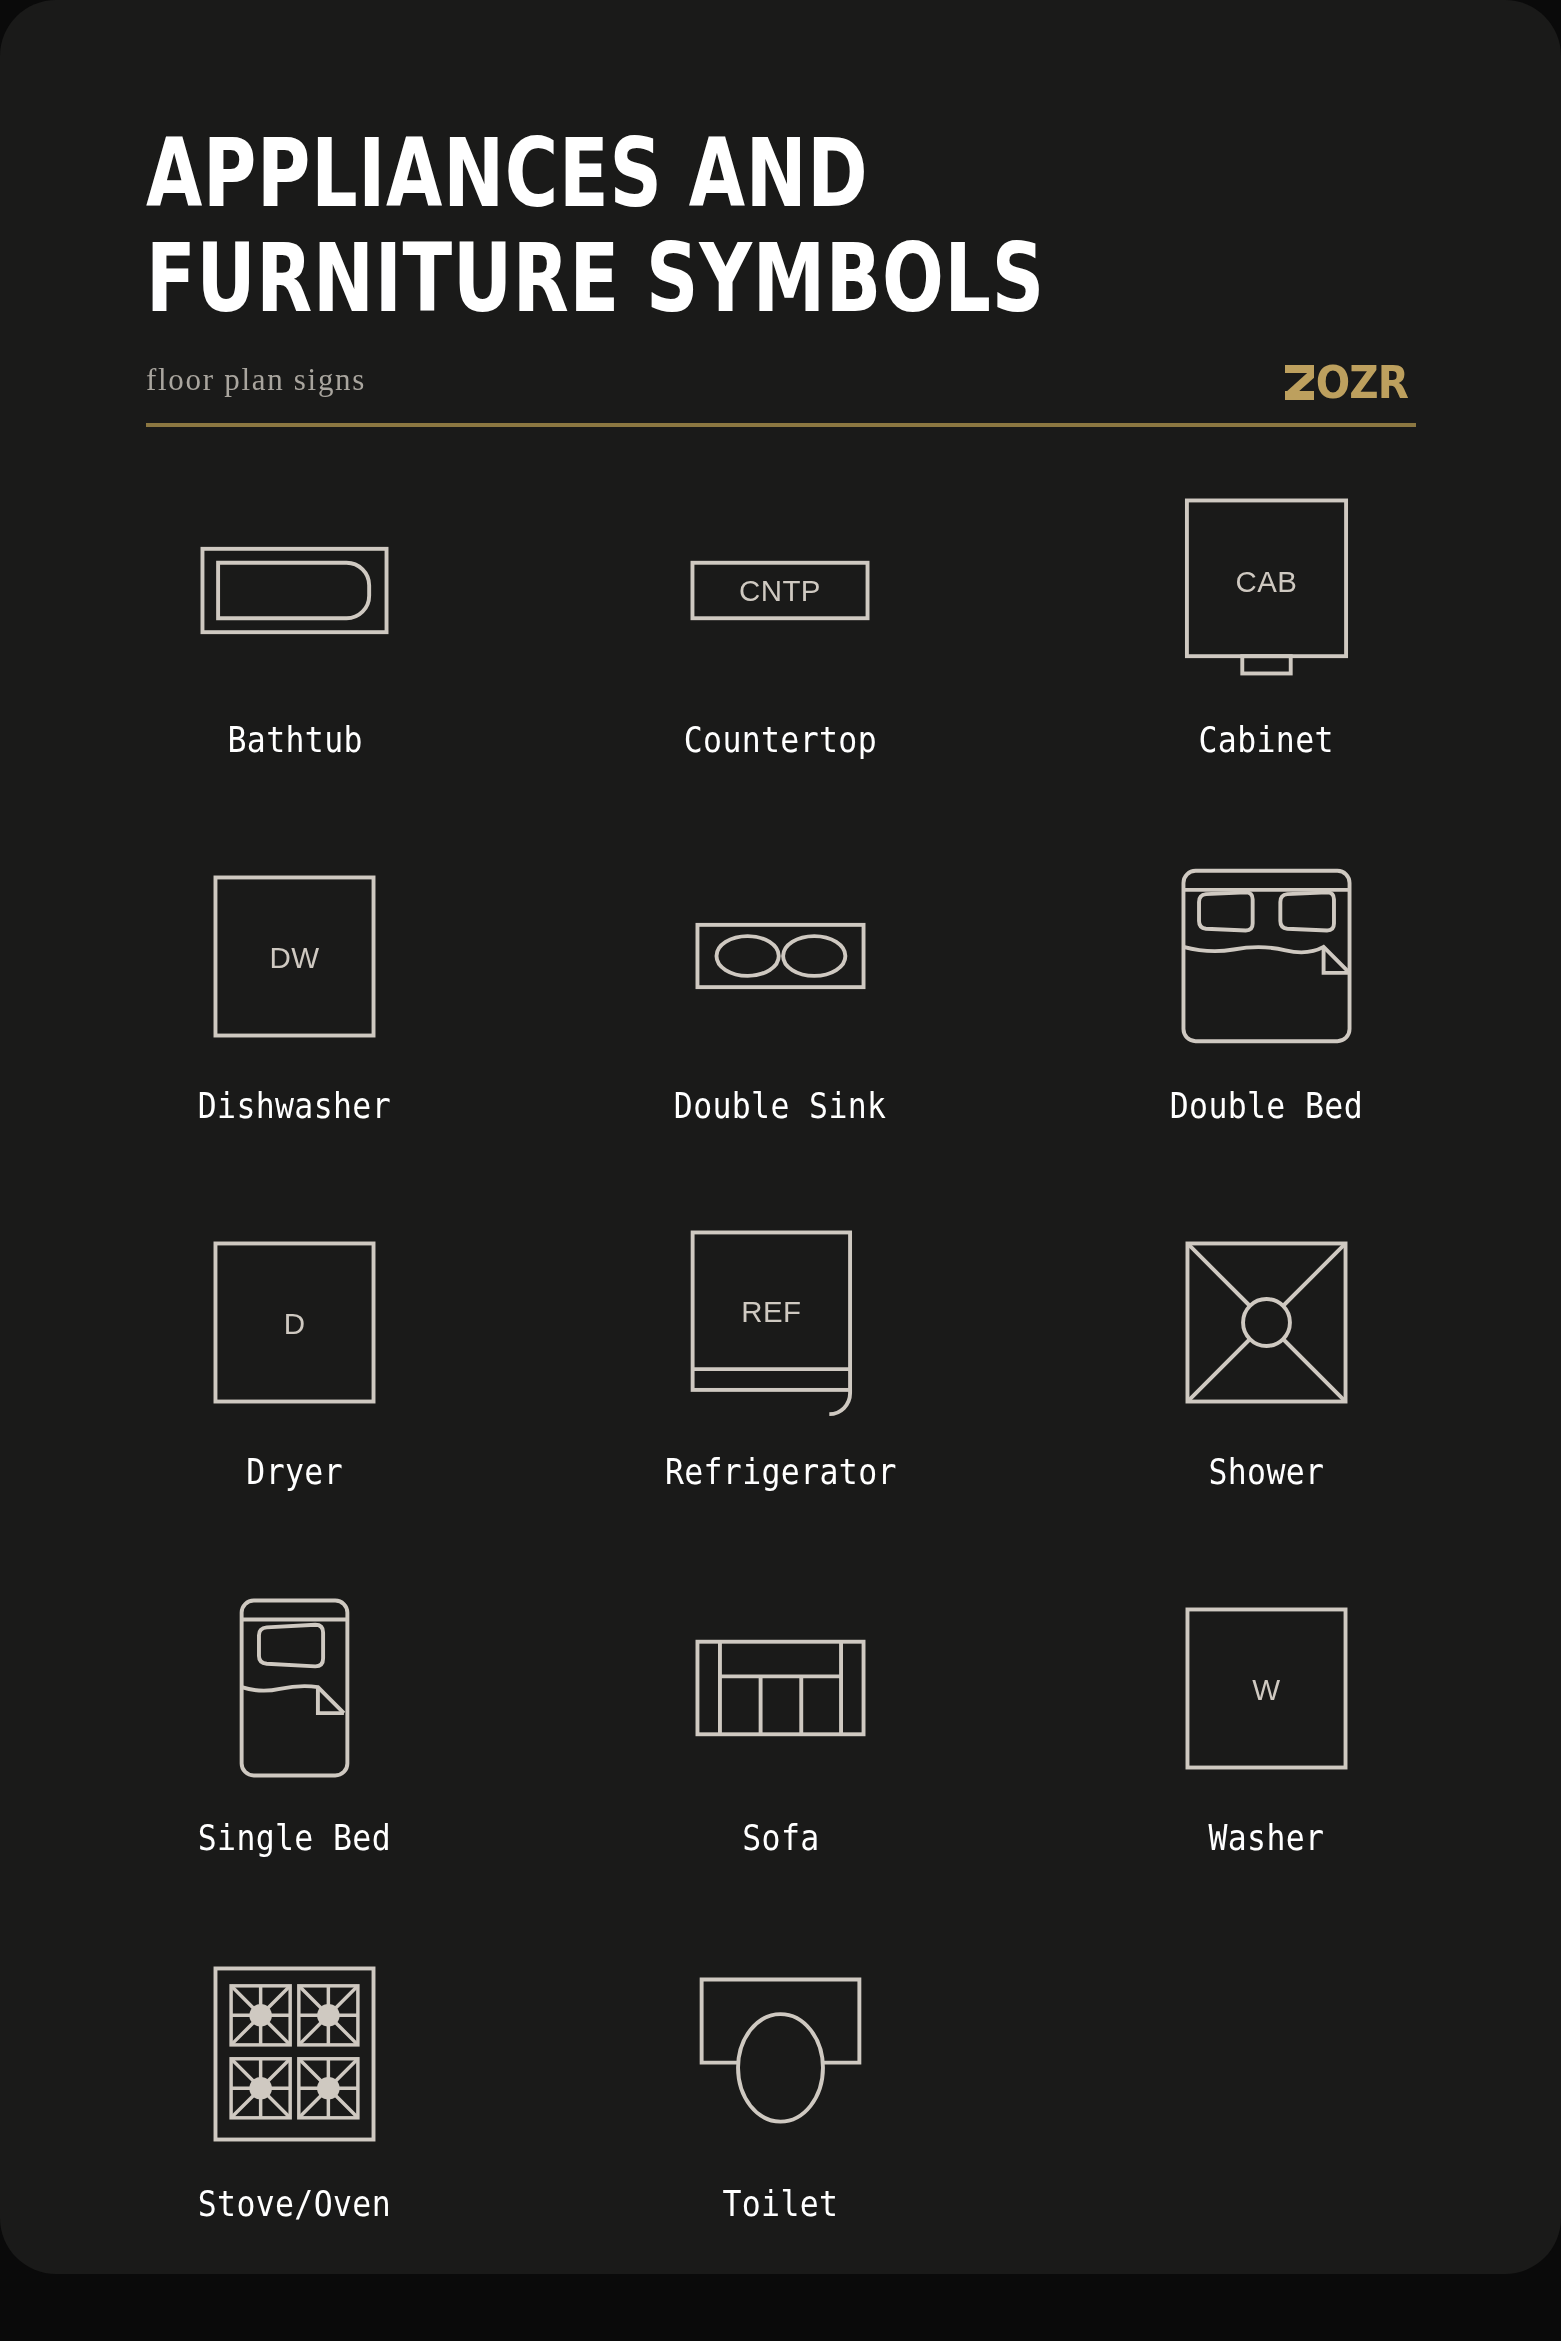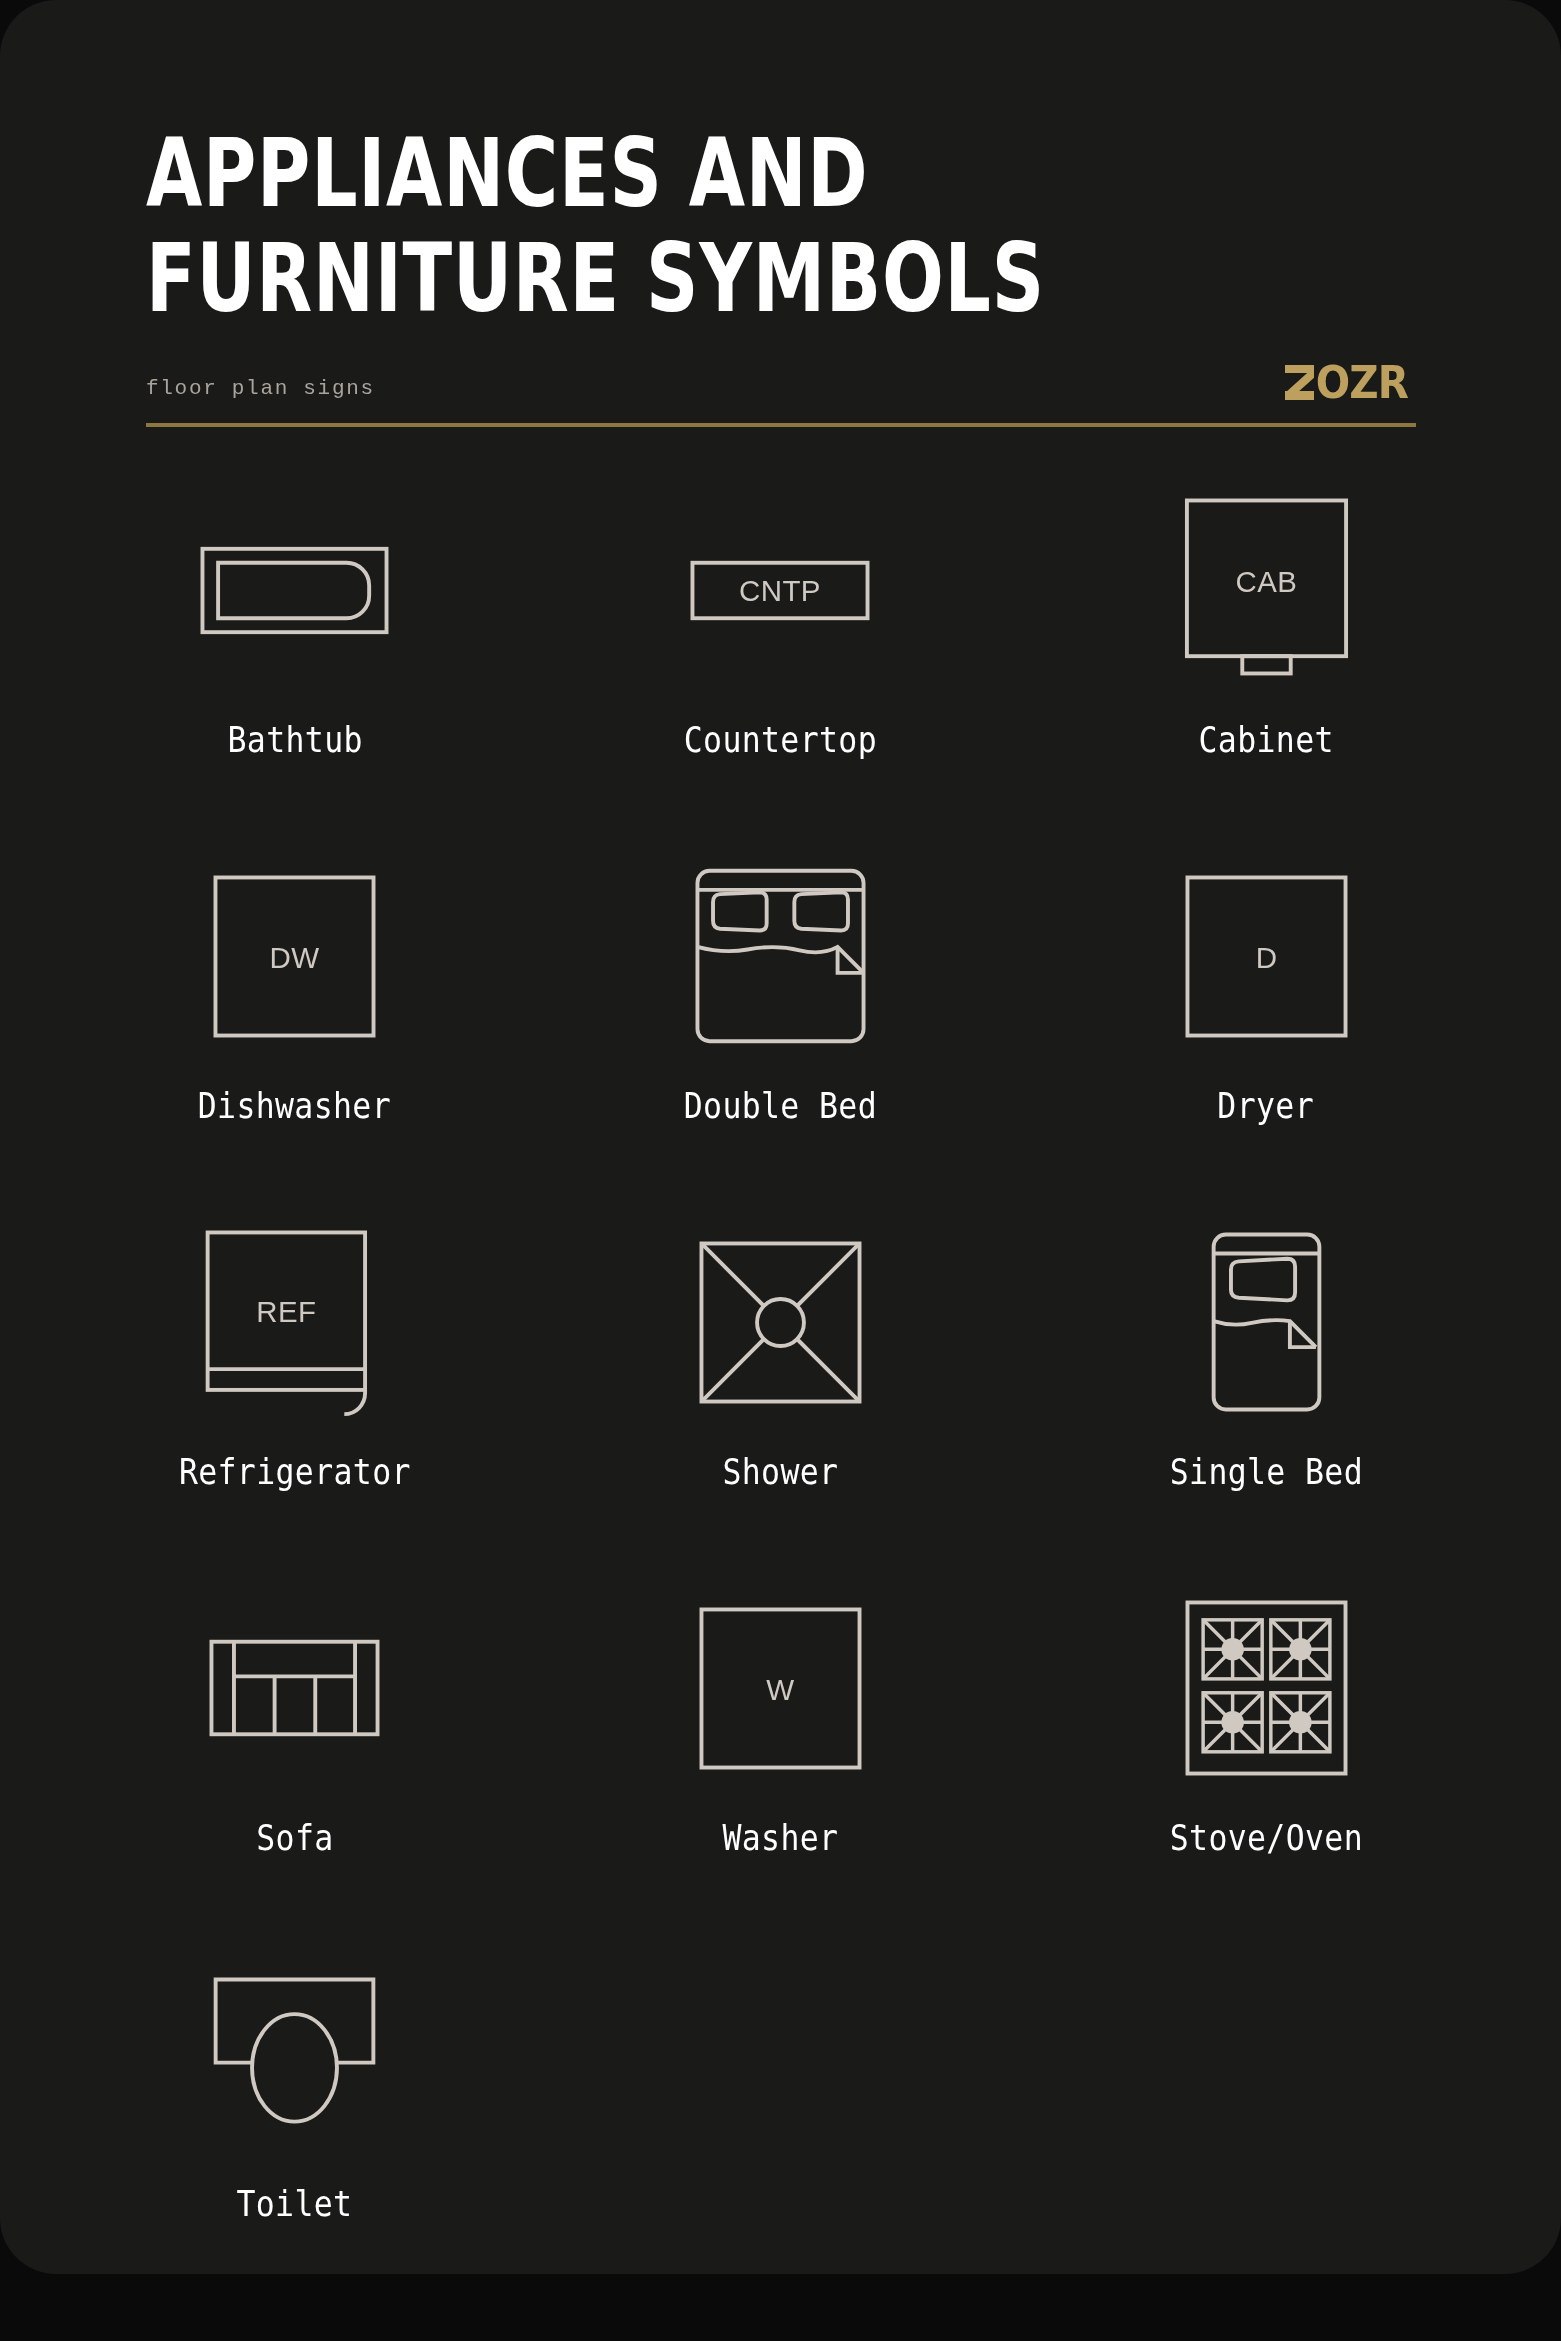--- a/index.html
+++ b/index.html
@@ -43,23 +43,23 @@
     white-space: pre-line;
   }
   #subrow {
     position: relative;
     margin-top: 24px;
     height: 50px;
   }
   #subtitle {
     position: absolute;
     left: 0;
-    top: 21px;
-    font-family: Liberation Mono, monospace;
-    font-size: 21px;
+    top: 6px;
+    font-family: Liberation Serif, serif;
+    font-size: 31px;
     letter-spacing: 1.7px;
     color: #a9a59e;
   }
   #logo {
     position: absolute;
     right: 8px;
     top: 0;
     font-family: "DejaVu Sans Condensed", "Liberation Sans Narrow", "Liberation Sans", sans-serif;
     font-weight: bold;
     font-size: 45px;
@@ -221,20 +221,30 @@
     <div class="cell">
       <div class="iconbox">
         <svg width="165" height="165" viewBox="0 0 190 190">
           <rect class="sym" x="4" y="4" width="182" height="182"></rect>
           <text class="symtext" x="95" y="108">DW</text>
         </svg>
       </div>
       <div class="label">Dishwasher</div>
     </div>
 
+    <div class="cell">
+      <div class="iconbox">
+        <svg width="173" height="104" viewBox="0 0 200 120">
+          <rect class="sym" x="4" y="24" width="192" height="72"></rect>
+          <ellipse class="sym" cx="62" cy="60" rx="36" ry="23"></ellipse>
+          <ellipse class="sym" cx="139" cy="60" rx="36" ry="23"></ellipse>
+        </svg>
+      </div>
+      <div class="label">Double Sink</div>
+    </div>
 
     <div class="cell">
       <div class="iconbox">
         <svg width="173" height="178" viewBox="0 0 200 205">
           <rect class="sym" x="4" y="4" width="192" height="197" rx="14"></rect>
           <path class="sym" d="M4 26 H196"></path>
           <path class="sym" d="M22 40 q0 -8 8 -9 l46 -2 q8 0 8 8 v28 q0 8 -8 8 l-46 -2 q-8 -1 -8 -9 Z"></path>
           <path class="sym" d="M116 40 q0 -8 8 -9 l46 -2 q8 0 8 8 v28 q0 8 -8 8 l-46 -2 q-8 -1 -8 -9 Z"></path>
           <path class="sym" d="M4 92 q30 8 58 3 q32 -6 60 1 q26 6 44 -4 l30 30"></path>
           <path class="sym" d="M166 92 v30 h30"></path>

